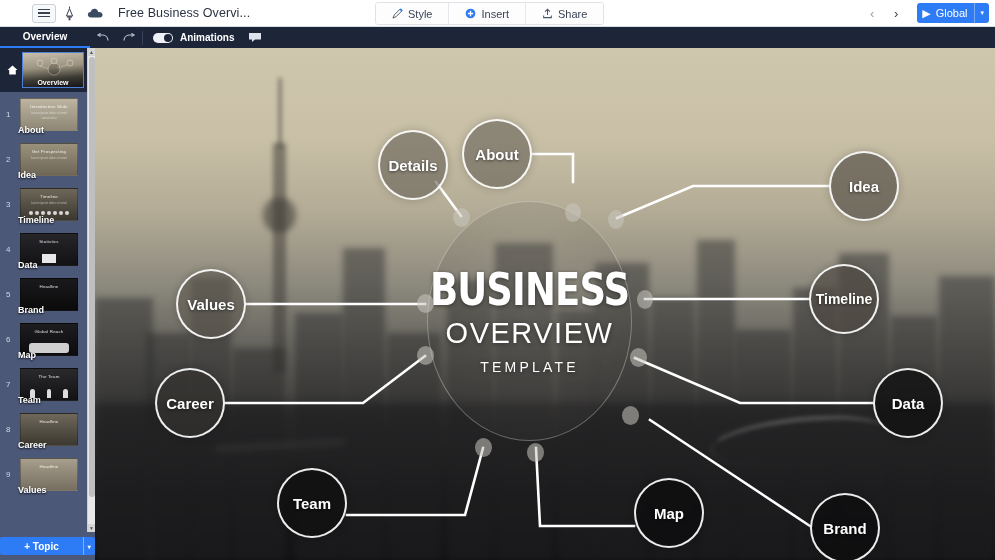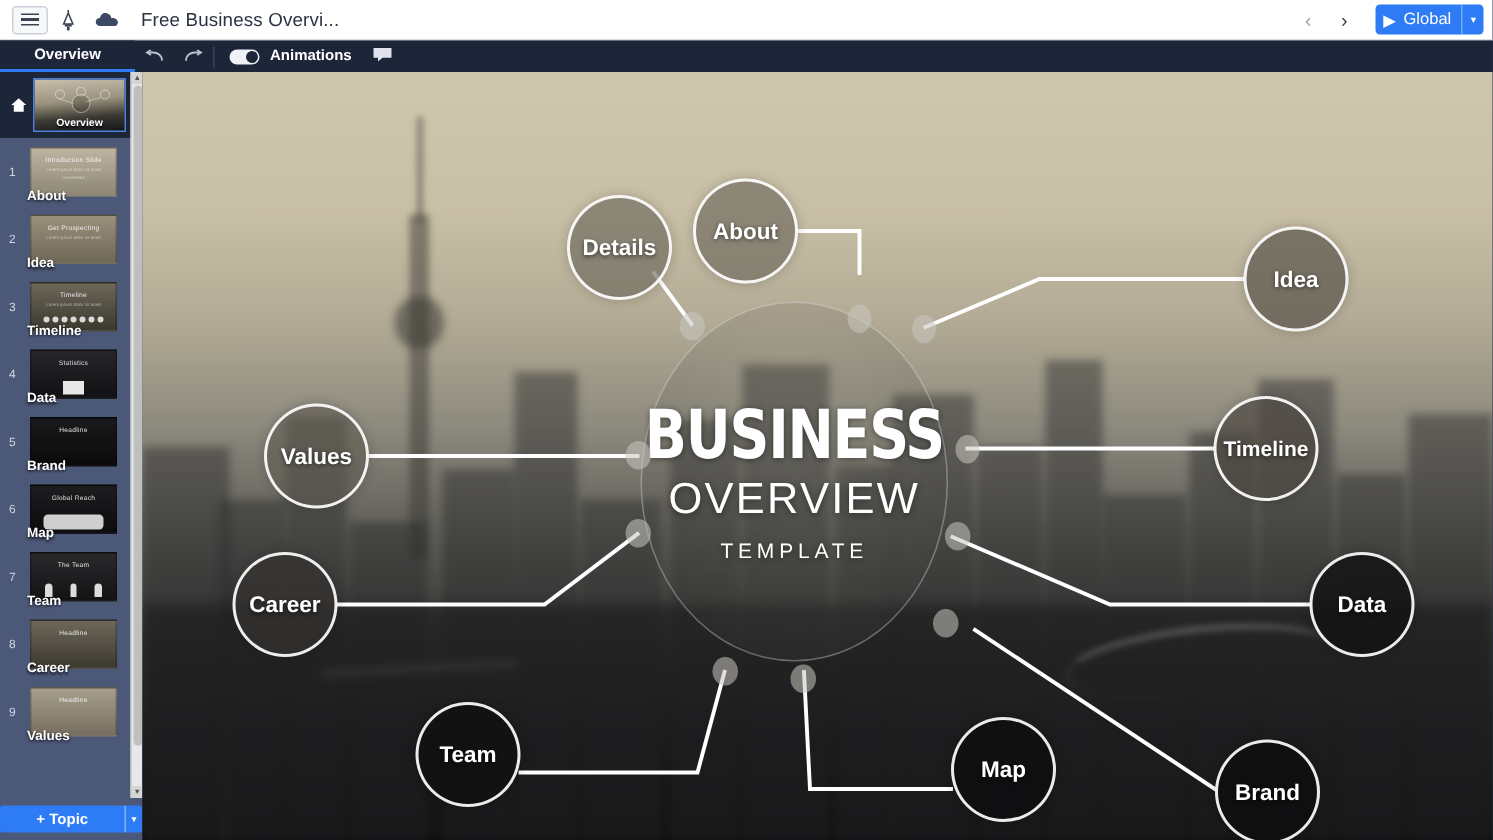--- a/index.html
+++ b/index.html
@@ -9,21 +9,21 @@
     font-family:"Liberation Sans", sans-serif;
     background:#26304a;
     -webkit-font-smoothing:antialiased;
   }
 
   
   .topbar {
     position:absolute; left:0; top:0; width:995px; height:27px;
     background:#ffffff;
     border-bottom:1px solid #d9dde3;
-    display:flex; align-items:center;
+    display:flex; align-items:center;padding-left:24px;
   }
   .tb-left { display:flex; align-items:center; height:100%; }
   .hamburger {
     width:24px; height:19px; margin-left:8px;
     border:1px solid #ccd1d9; border-radius:3px;
     background:#f7f8fa;
     display:flex; flex-direction:column; justify-content:center;
     align-items:center; gap:2px; cursor:pointer;
   }
   .hamburger span { display:block; width:12px; height:1.5px; background:#3b4252; }
@@ -273,20 +273,43 @@
       </svg>
     </div>
     <div class="tb-icon">
       <svg width="17" height="12" viewBox="0 0 17 12">
         <path d="M4.2 10.4 C1.9 10.4 0.6 8.9 0.9 7.2 C1.2 5.6 2.6 4.9 3.7 5.1 C3.9 2.8 6 1.3 8.2 1.8 C10 2.2 11 3.6 11.2 5 C13.4 4.6 15.5 5.8 15.6 7.8 C15.7 9.5 14.3 10.4 12.9 10.4 Z" fill="#3b4a63"></path>
       </svg>
     </div>
     <div class="doc-title">Free Business Overvi...</div>
   </div>
 
+  <div class="tb-center">
+    <div class="tb-btn">
+      <svg width="11" height="11" viewBox="0 0 12 12">
+        <path d="M1 11 L2.6 7.4 L8.9 1.1 L10.9 3.1 L4.6 9.4 Z" fill="none" stroke="#4a5568" stroke-width="1"></path>
+        <path d="M8.9 1.1 L10.9 3.1" stroke="#2e7bf6" stroke-width="2"></path>
+      </svg>
+      <span>Style</span>
+    </div>
+    <div class="tb-btn">
+      <svg width="11" height="11" viewBox="0 0 12 12">
+        <circle cx="6" cy="6" r="5.3" fill="#2e7bf6"></circle>
+        <path d="M6 3.1 L6 8.9 M3.1 6 L8.9 6" stroke="#fff" stroke-width="1.5"></path>
+      </svg>
+      <span>Insert</span>
+    </div>
+    <div class="tb-btn">
+      <svg width="11" height="11" viewBox="0 0 12 12">
+        <path d="M6 1.4 L6 7.6 M3.4 4 L6 1.4 L8.6 4" stroke="#4a5568" stroke-width="1.1" fill="none"></path>
+        <path d="M1.8 8.2 L1.8 10.5 L10.2 10.5 L10.2 8.2" stroke="#4a5568" stroke-width="1.1" fill="none"></path>
+      </svg>
+      <span>Share</span>
+    </div>
+  </div>
 
   <div class="tb-right">
     <div class="navchev">‹</div>
     <div class="navchev on">›</div>
     <div class="present">
       <div class="lbl">
         <span>▶</span>
         <span>Global</span>
       </div>
       <div class="caret">▾</div>

